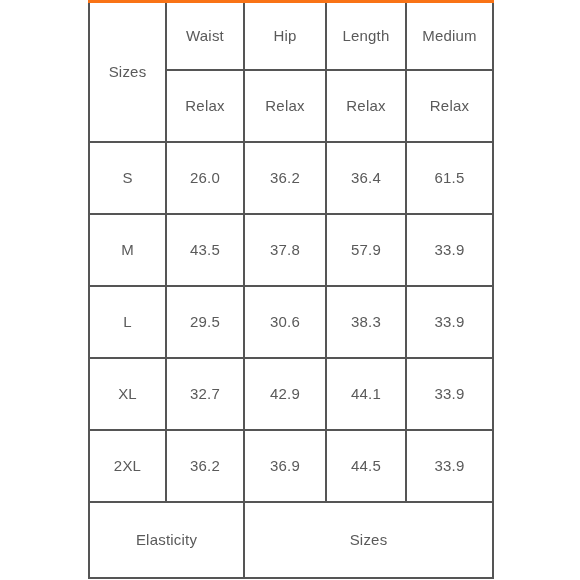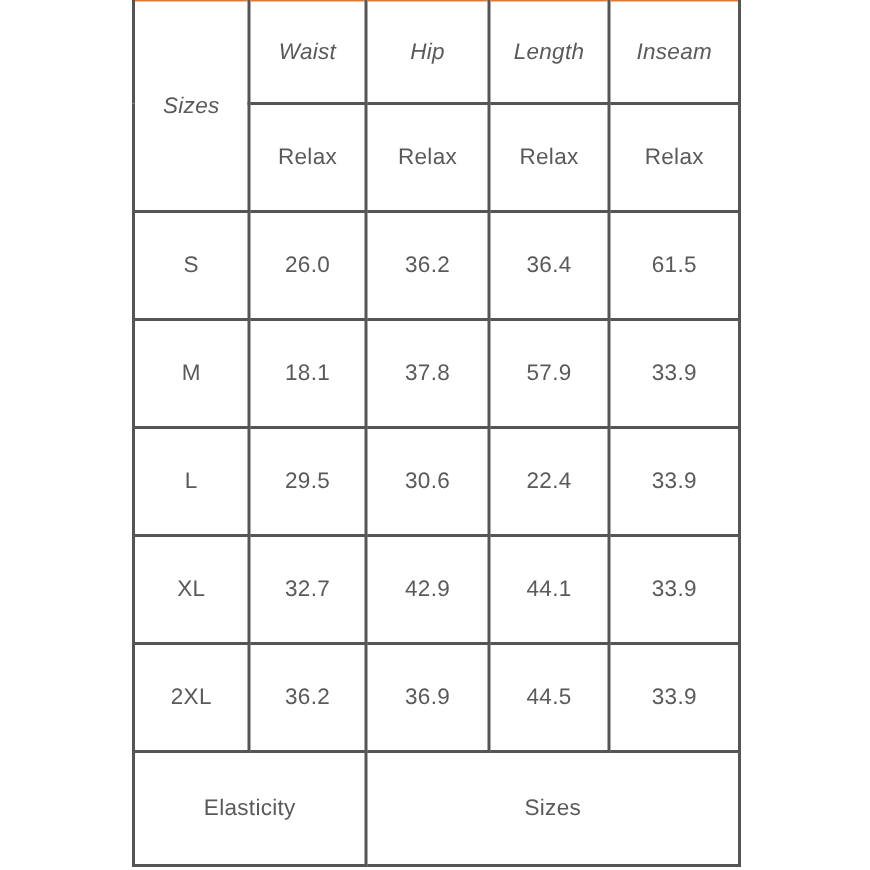--- a/index.html
+++ b/index.html
@@ -48,22 +48,21 @@
     vertical-align: middle;
     color: #5a5a5a;
     font-size: 15px;
     font-weight: 400;
     letter-spacing: 0.2px;
     padding: 0;
     background: #ffffff;
   }
   
   #size-table tr:first-child td {
-    border-top: 1px solid #f97316;
-    font-style: italic;
+    border-top: 3px solid #f97316;
   }
   .col-sizes   { width: 77px; }
   .col-measure { width: 78px; }
   .col-m2      { width: 82px; }
   .col-m3      { width: 80px; }
   .col-m4      { width: 87px; }
 
   .r-head   { height: 68px; }
   .r-sub    { height: 72px; }
   .r-data   { height: 72px; }
@@ -87,48 +86,48 @@
       <col class="col-m2">
       <col class="col-m3">
       <col class="col-m4">
     </colgroup>
     <tbody>
       <tr class="r-head">
         <td rowspan="2" class="cell-head">Sizes</td>
         <td class="cell-head">Waist</td>
         <td class="cell-head">Hip</td>
         <td class="cell-head">Length</td>
-        <td class="cell-head">Inseam</td>
+        <td class="cell-head">Medium</td>
       </tr>
       <tr class="r-sub">
         <td class="cell-head">Relax</td>
         <td class="cell-head">Relax</td>
         <td class="cell-head">Relax</td>
         <td class="cell-head">Relax</td>
       </tr>
 
       <tr class="r-data">
         <td class="cell-size">S</td>
         <td class="cell-value">26.0</td>
         <td class="cell-value">36.2</td>
         <td class="cell-value">36.4</td>
         <td class="cell-value">61.5</td>
       </tr>
       <tr class="r-data">
         <td class="cell-size">M</td>
-        <td class="cell-value">18.1</td>
+        <td class="cell-value">43.5</td>
         <td class="cell-value">37.8</td>
         <td class="cell-value">57.9</td>
         <td class="cell-value">33.9</td>
       </tr>
       <tr class="r-data">
         <td class="cell-size">L</td>
         <td class="cell-value">29.5</td>
         <td class="cell-value">30.6</td>
-        <td class="cell-value">22.4</td>
+        <td class="cell-value">38.3</td>
         <td class="cell-value">33.9</td>
       </tr>
       <tr class="r-data">
         <td class="cell-size">XL</td>
         <td class="cell-value">32.7</td>
         <td class="cell-value">42.9</td>
         <td class="cell-value">44.1</td>
         <td class="cell-value">33.9</td>
       </tr>
       <tr class="r-data">

